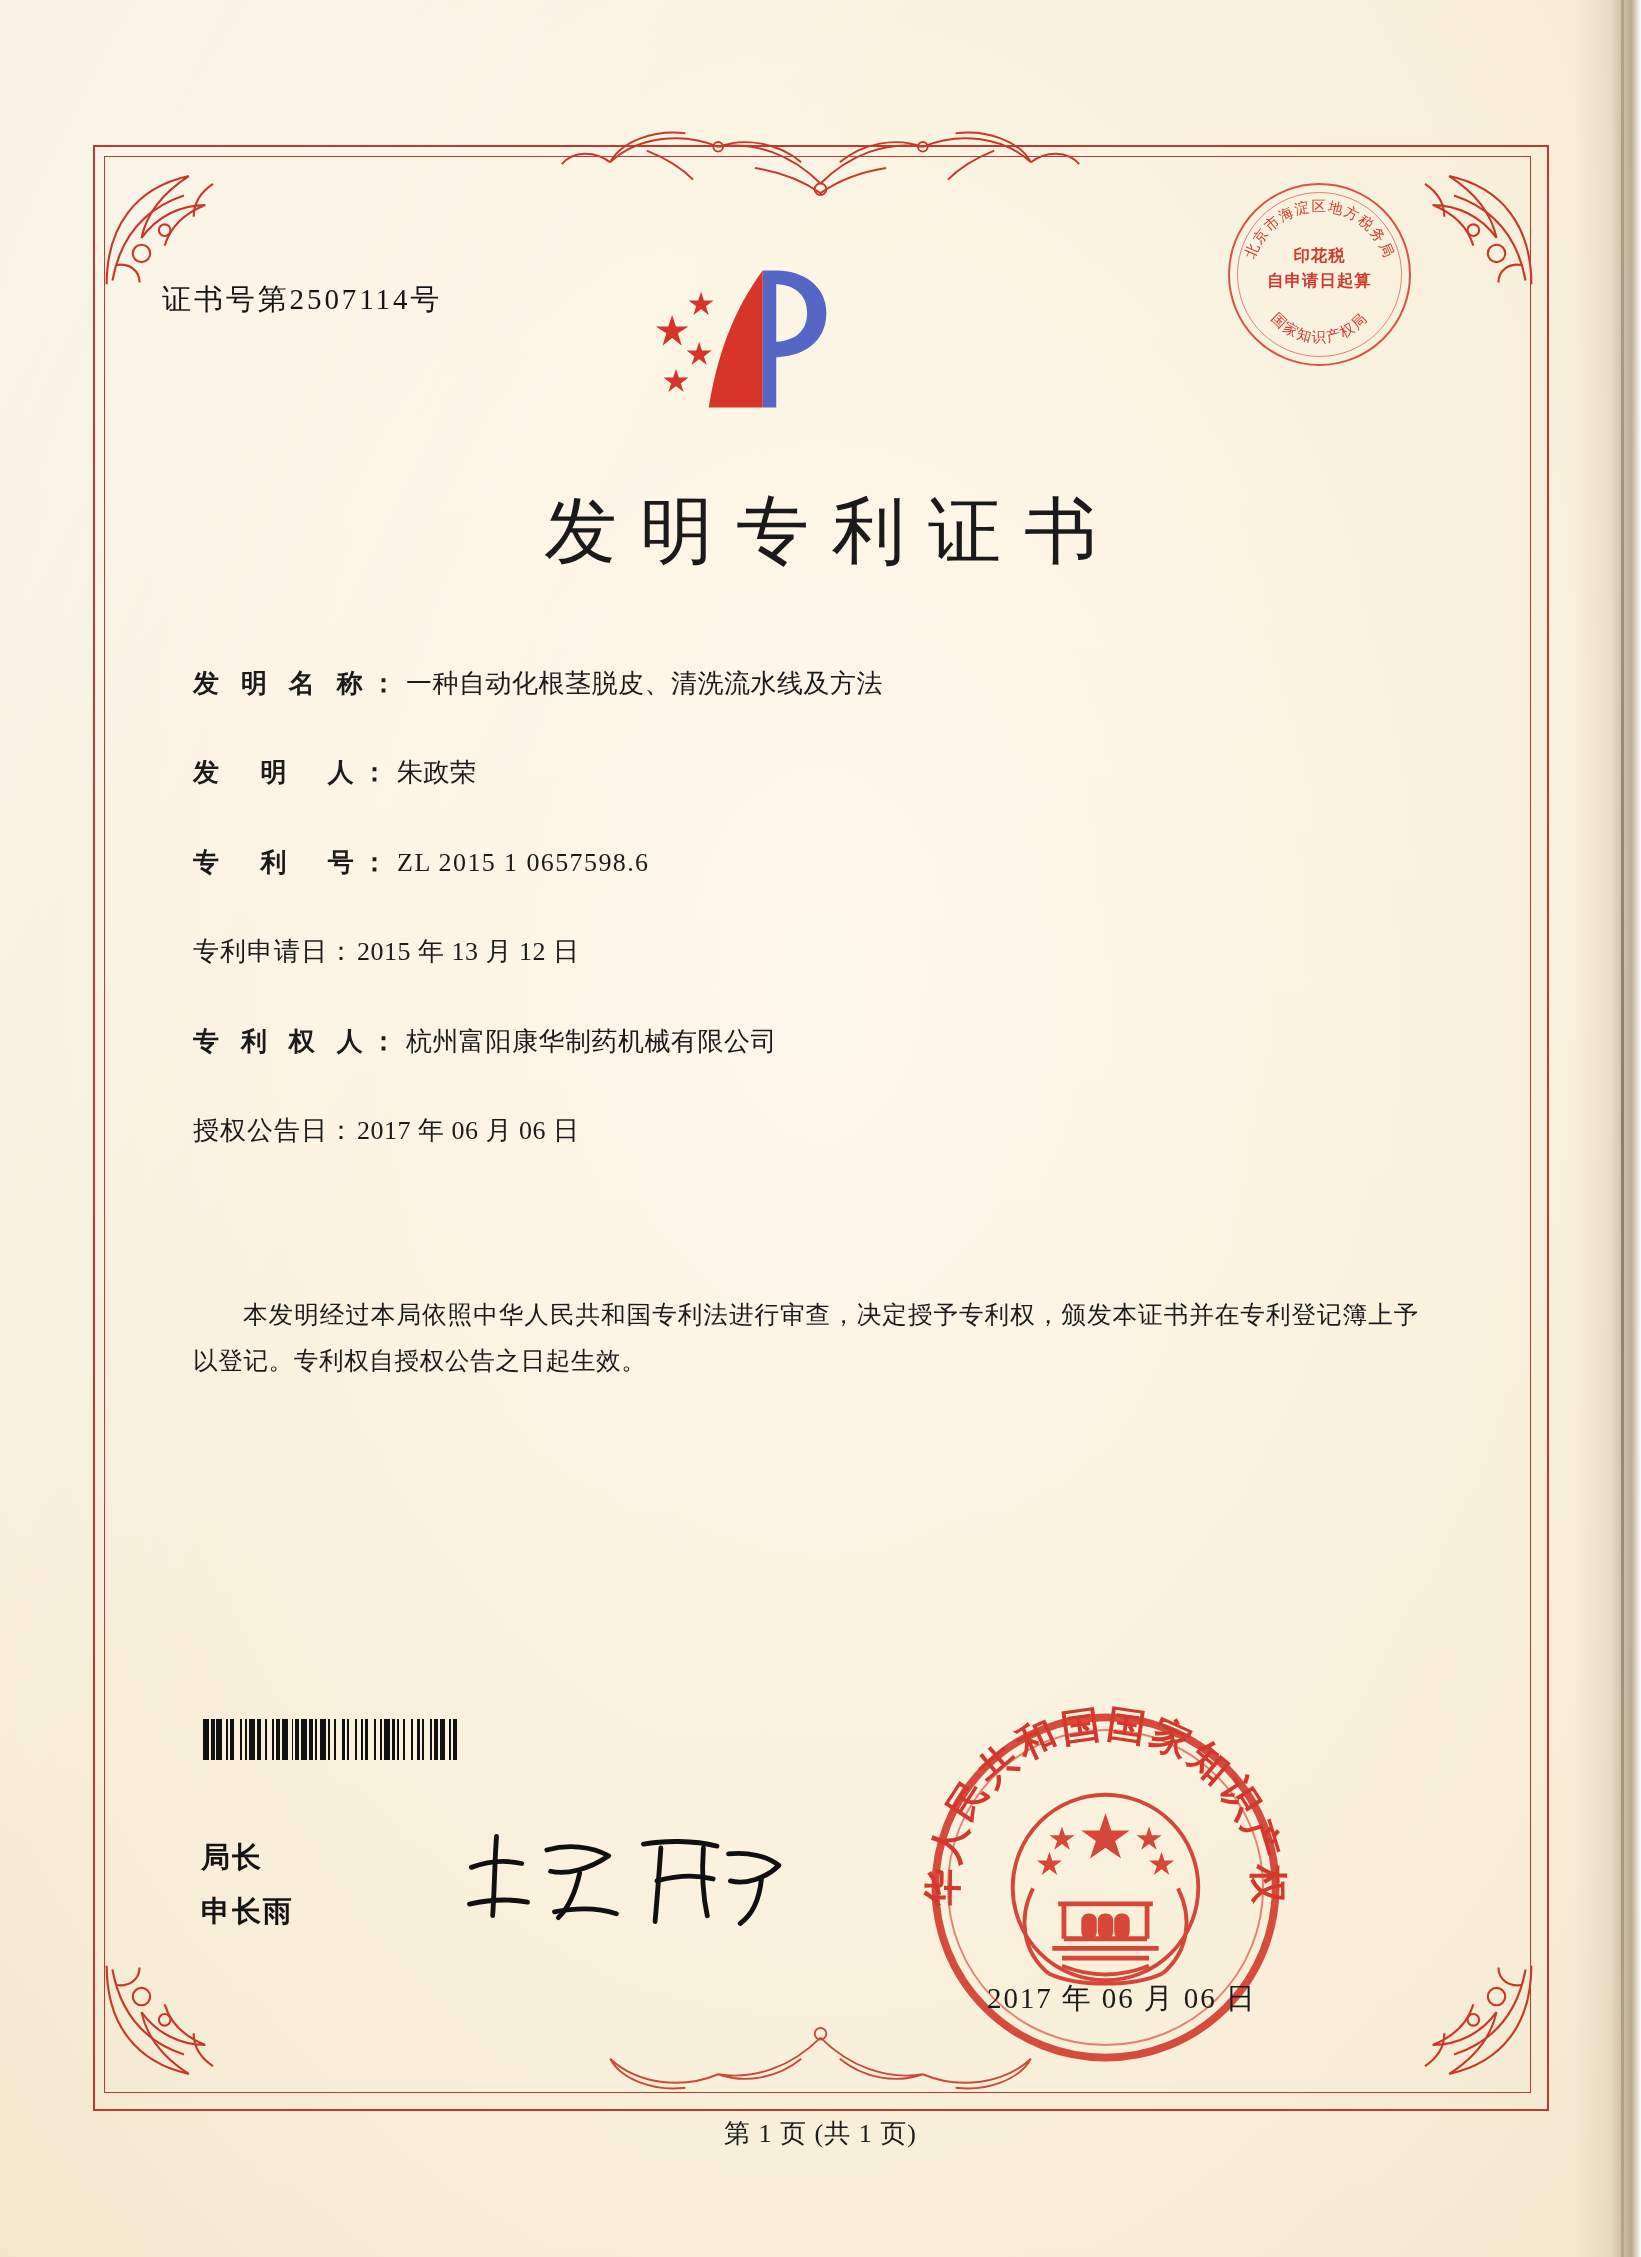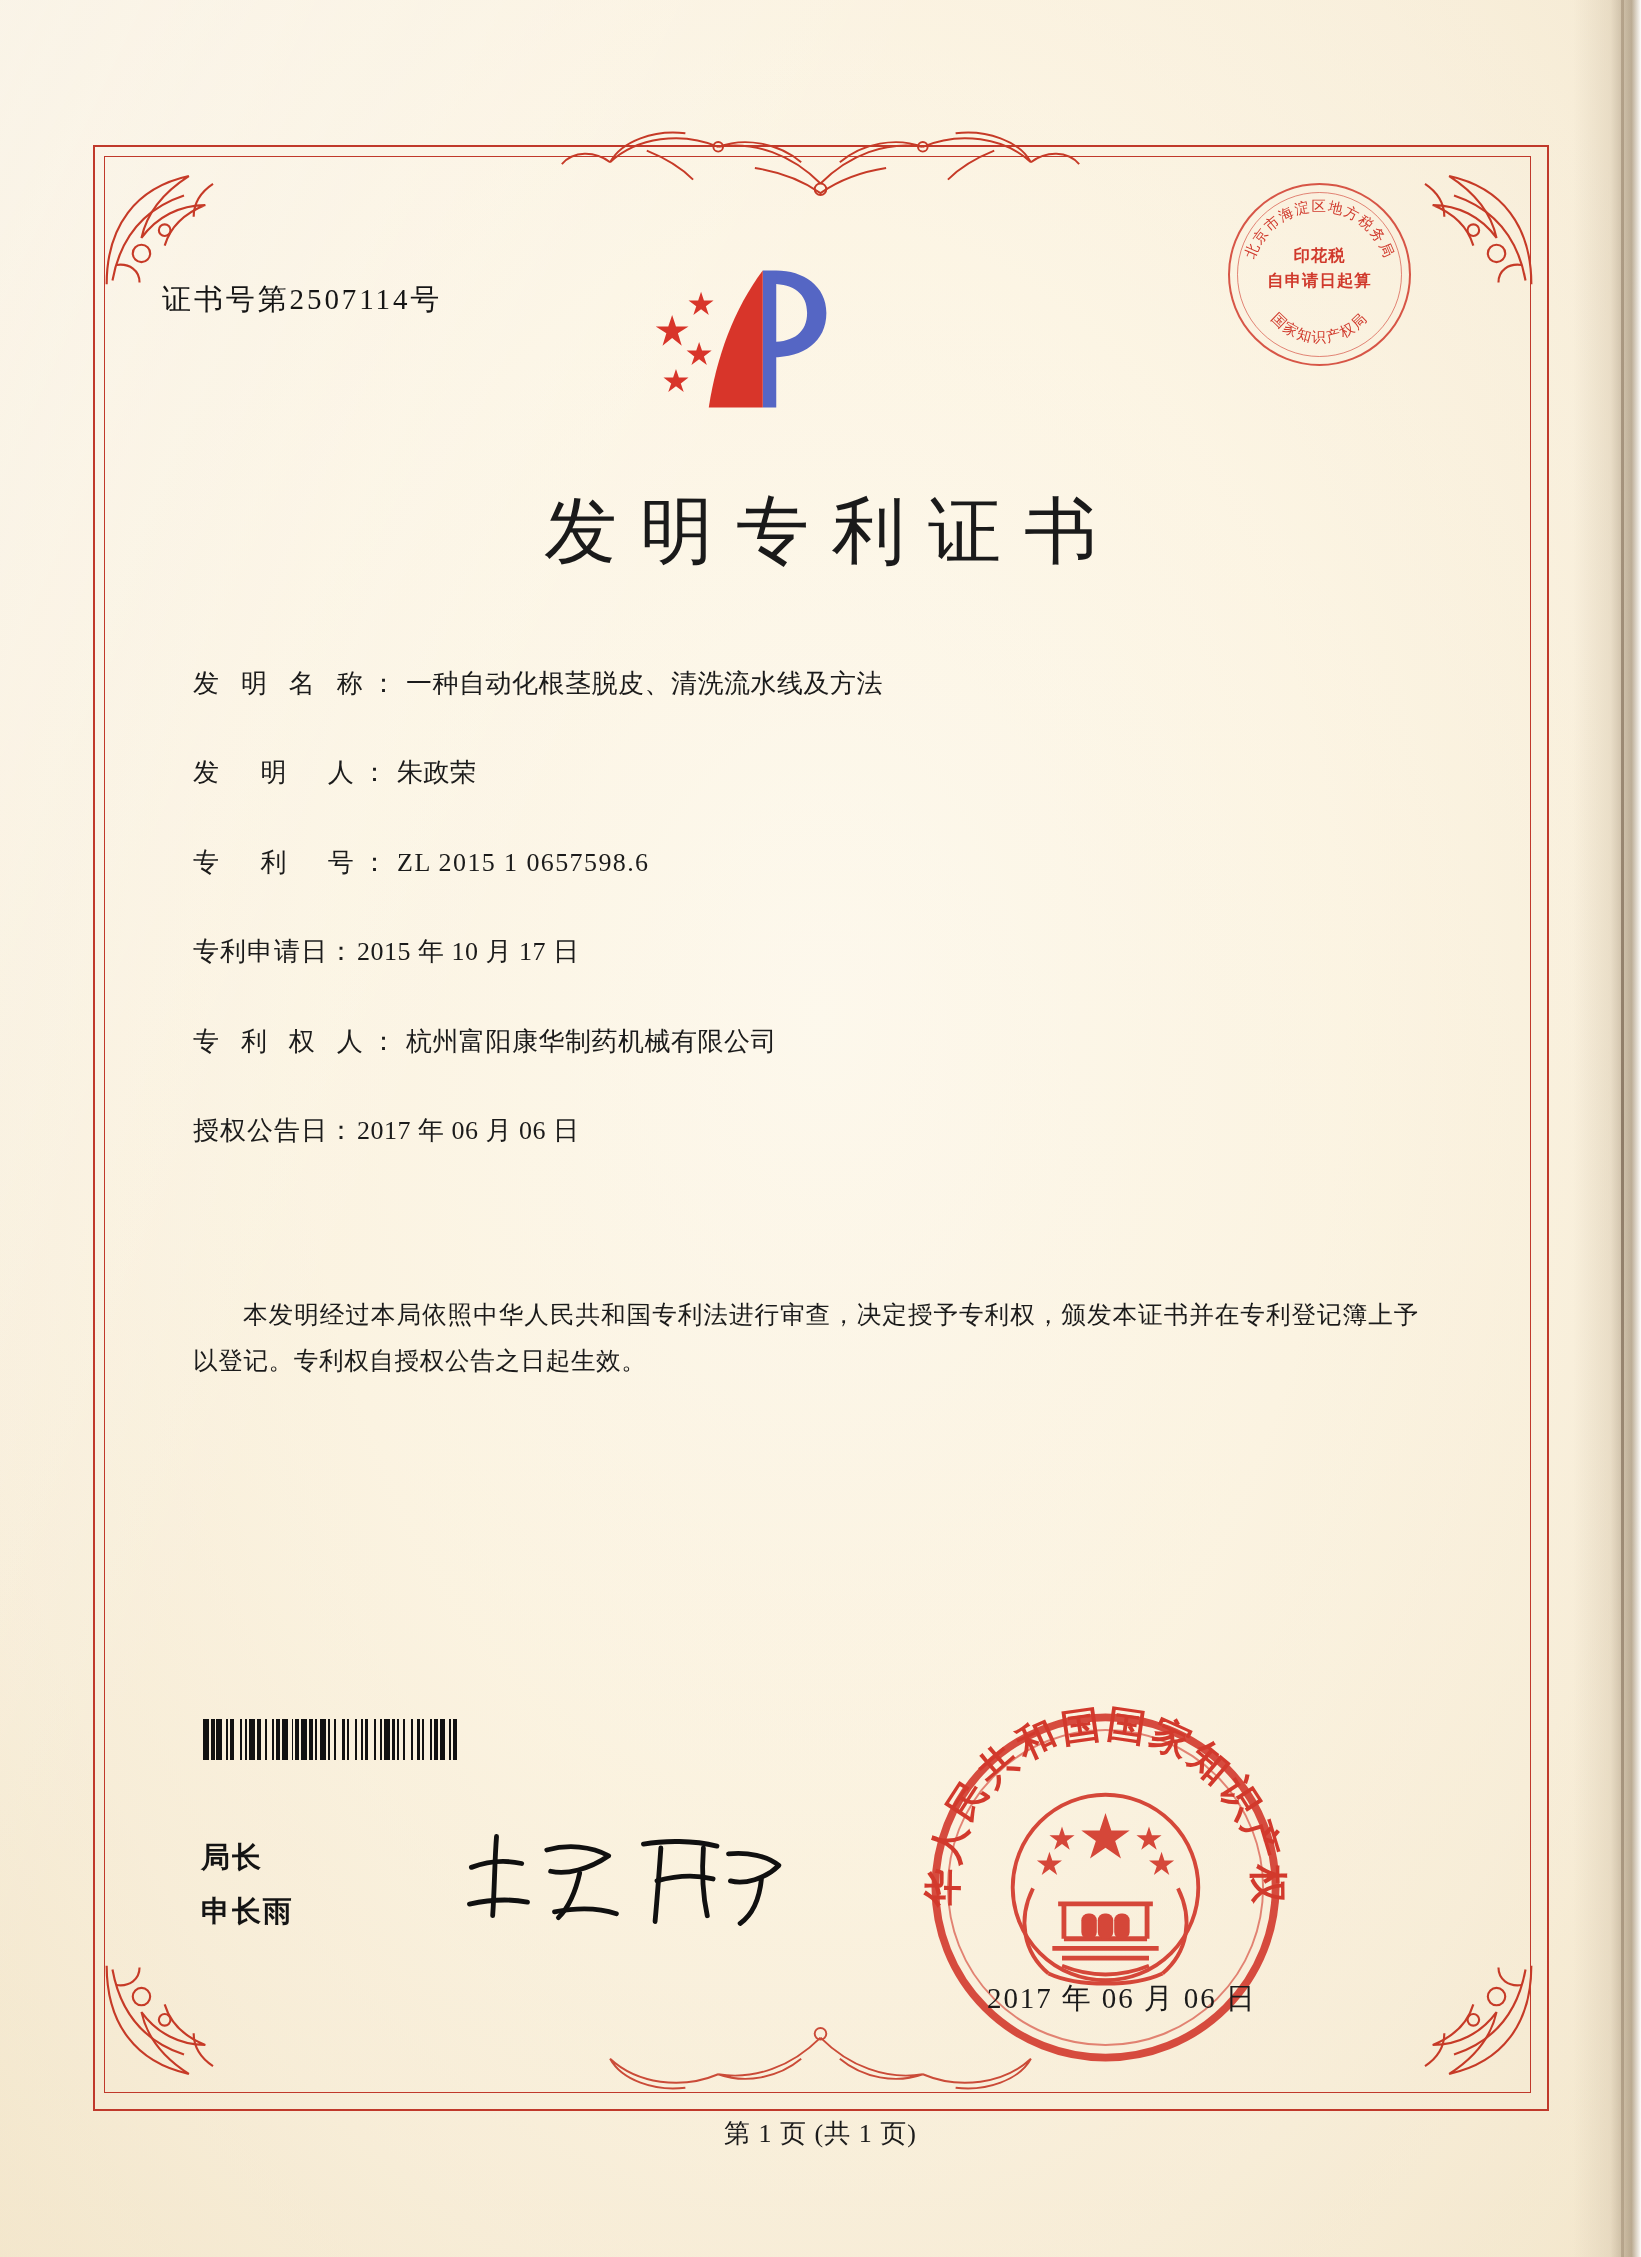--- a/index.html
+++ b/index.html
@@ -149,21 +149,21 @@
     align-items: baseline;
     margin-bottom: 53px;
     font-size: 26px;
     color: #1b1b1b;
     line-height: 1.4;
   }
   .field-label {
     white-space: nowrap;
     font-size: 26px;
   }
-  .field-label.sp1 { letter-spacing: 7.7px; }
+  .field-label.sp1 { letter-spacing: 7.7px; font-weight: bold; }
   .field-label.sp0 { letter-spacing: 1px; }
   .field-value {
     margin-left: 1.9px;
     font-size: 26px;
     letter-spacing: 0.5px;
   }
   .field-value.mono-num {
     font-family: "Liberation Serif", serif;
     letter-spacing: 1.4px;
   }
@@ -387,21 +387,21 @@
       <span class="field-value">朱政荣</span>
     </div>
 
     <div class="field-row">
       <span class="field-label sp1">专　利　号：</span>
       <span class="field-value mono-num">ZL 2015 1 0657598.6</span>
     </div>
 
     <div class="field-row">
       <span class="field-label sp0">专利申请日：</span>
-      <span class="field-value">2015 年 10 月 17 日</span>
+      <span class="field-value">2015 年 13 月 12 日</span>
     </div>
 
     <div class="field-row">
       <span class="field-label sp1">专 利 权 人：</span>
       <span class="field-value">杭州富阳康华制药机械有限公司</span>
     </div>
 
     <div class="field-row">
       <span class="field-label sp0">授权公告日：</span>
       <span class="field-value">2017 年 06 月 06 日</span>

